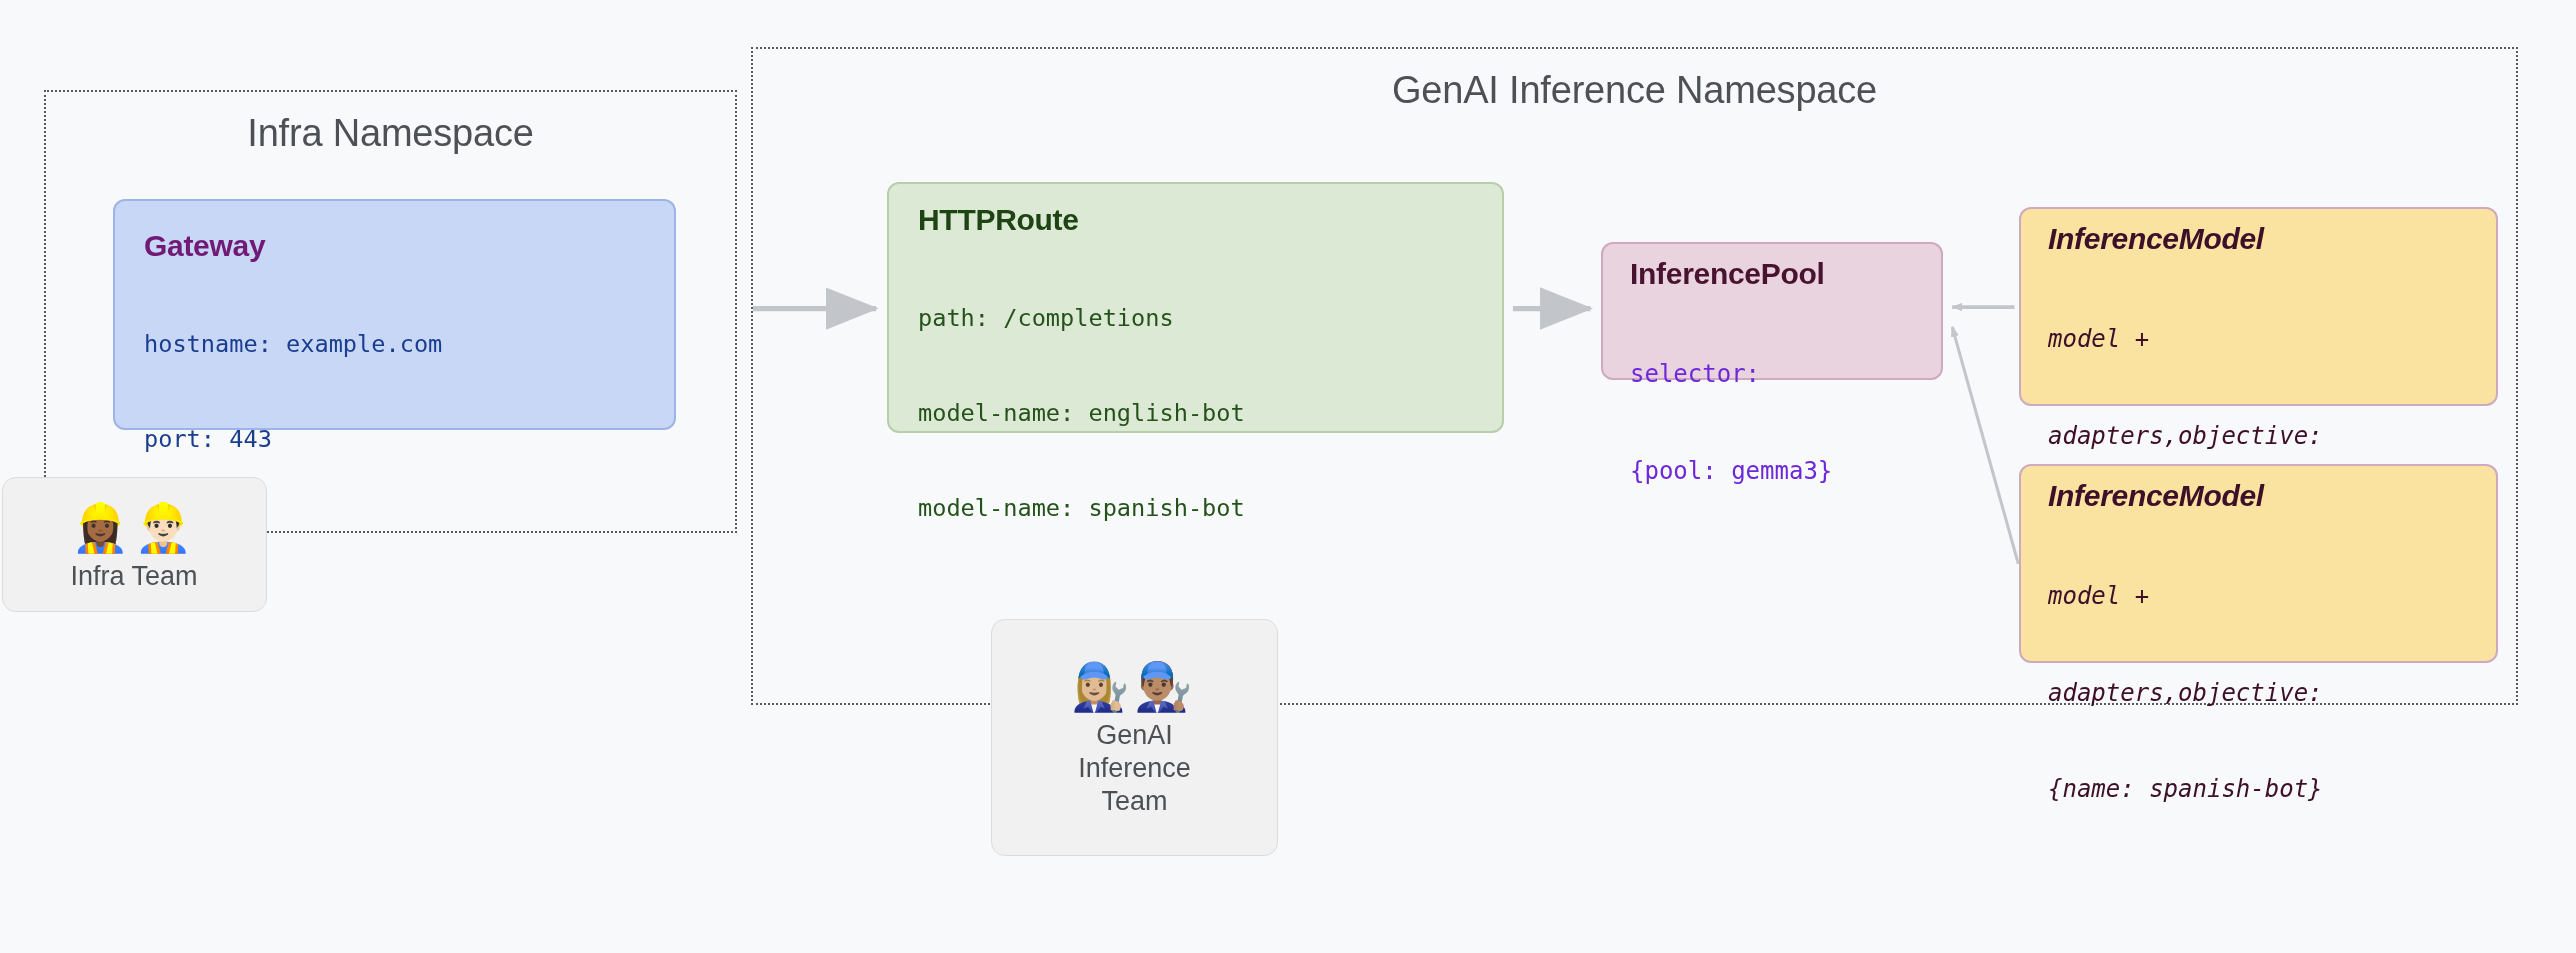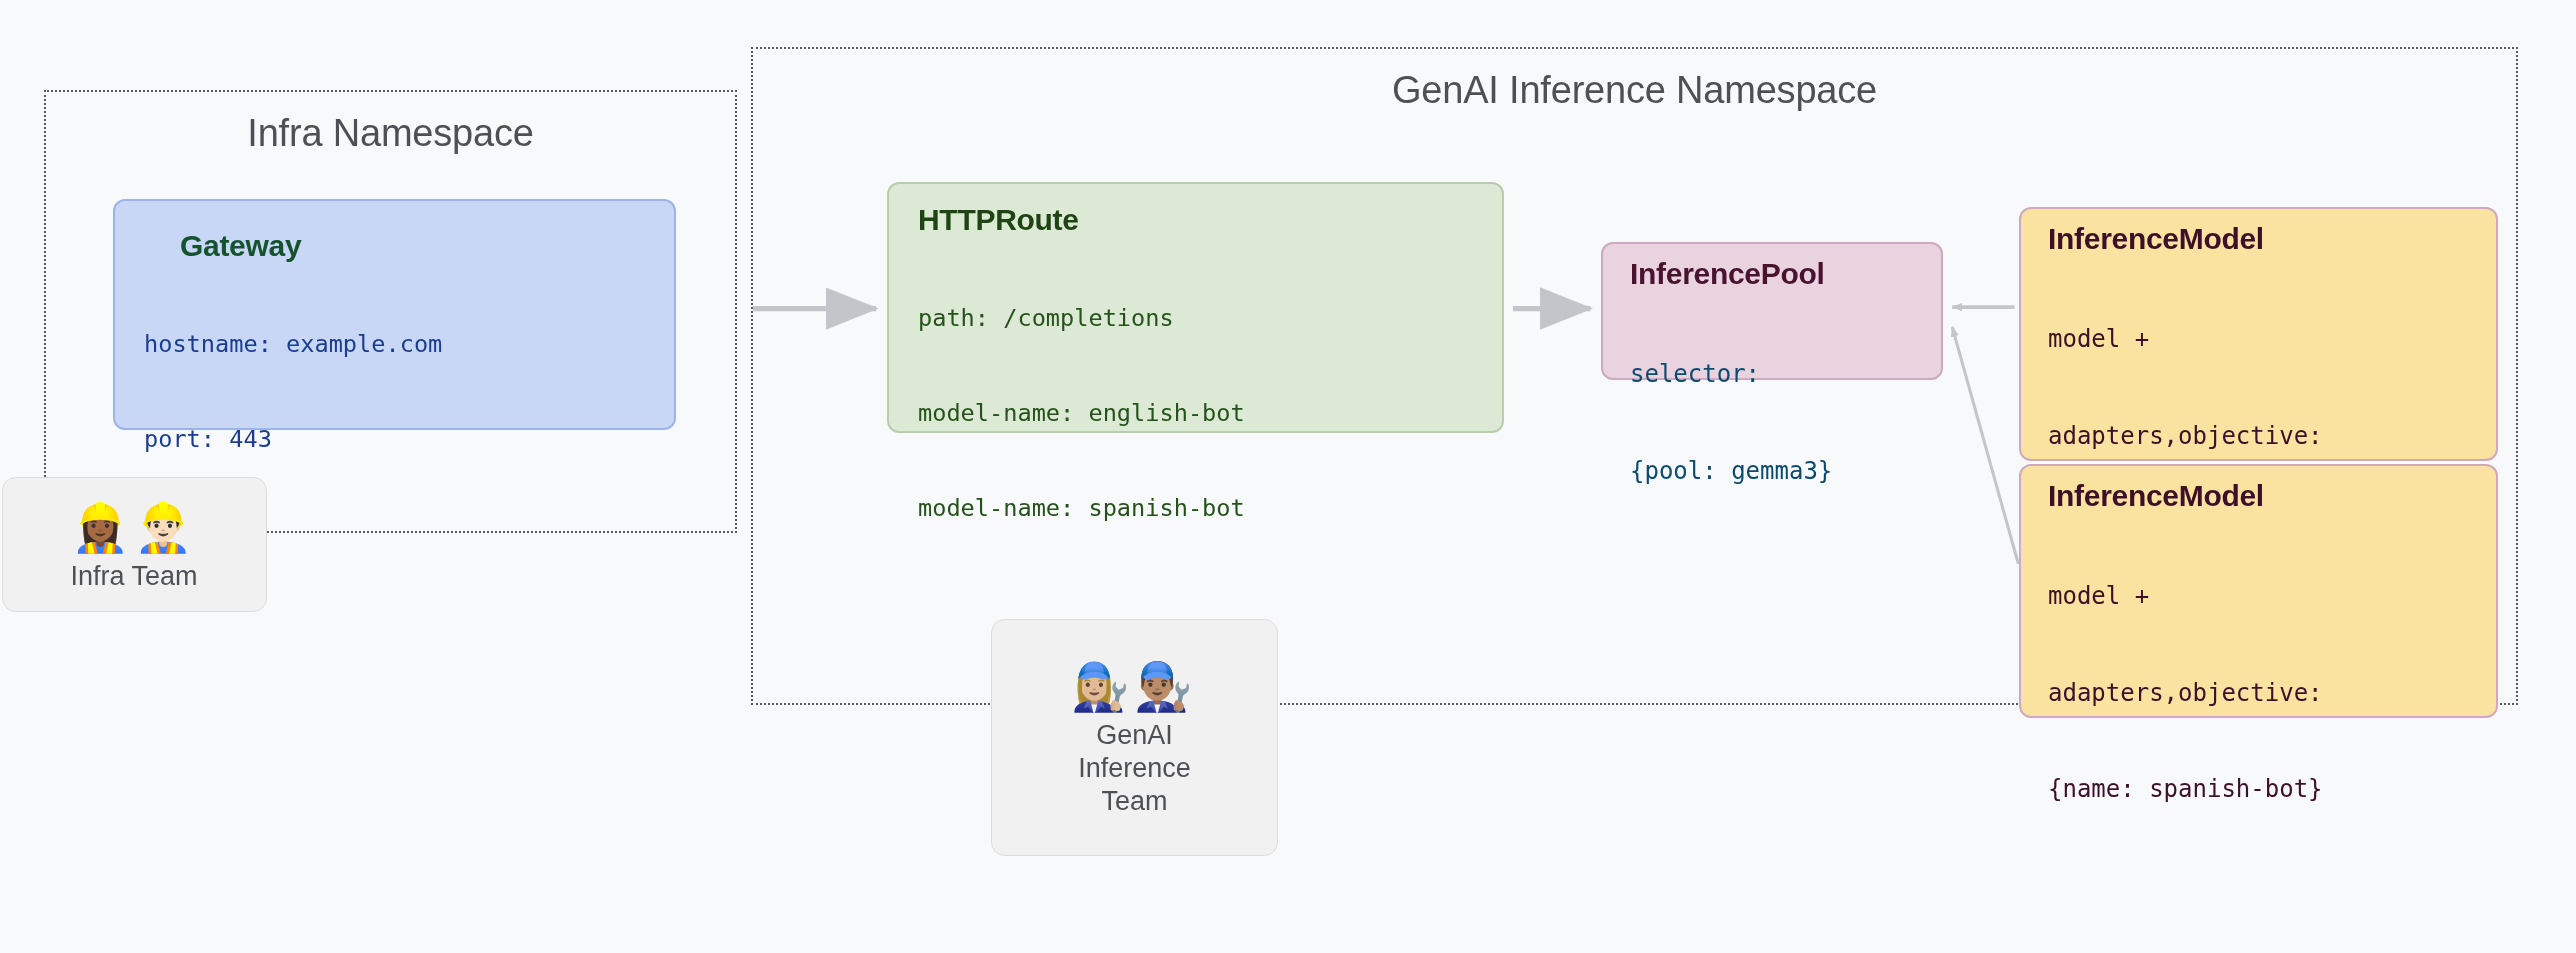--- a/index.html
+++ b/index.html
@@ -80,21 +80,21 @@
   
   #gateway-card {
     left: 113px;
     top: 199px;
     width: 563px;
     height: 231px;
     background: #c8d7f5;
     border-color: #9db4e8;
     padding: 29px 0 0 29px;
   }
-  #gateway-card .card-title { color: #14532d; margin-left: 36px; }
+  #gateway-card .card-title { color: #701a75; }
   #gateway-card .card-lines { color: #1b3d8f; }
 
   
   #httproute-card {
     left: 887px;
     top: 182px;
     width: 617px;
     height: 251px;
     background: #dce9d5;
     border-color: #b6cfaa;
@@ -107,29 +107,30 @@
   #inferencepool-card {
     left: 1601px;
     top: 242px;
     width: 342px;
     height: 138px;
     background: #e9d3df;
     border-color: #cfa9bf;
     padding: 13.7px 0 0 27px;
   }
   #inferencepool-card .card-title { color: #49132f; }
-  #inferencepool-card .card-lines { color: #0c4a6e; font-size: 24px; }
+  #inferencepool-card .card-lines { color: #6d28d9; font-size: 24px; }
 
   
   .model-card {
     width: 479px;
-    height: 254px;
+    height: 199px;
     background: #fae3a0;
     border-color: #cfa9bf;
     padding: 13.7px 0 0 27px;
+    font-style: italic;
   }
   .model-card .card-title { color: #3d0f28; }
   .model-card .card-lines { color: #3d0f28; font-size: 24px; }
   #inferencemodel-english { left: 2019px; top: 207px; }
   #inferencemodel-spanish { left: 2019px; top: 464px; }
 
   
   .team-box {
     position: absolute;
     box-sizing: border-box;

